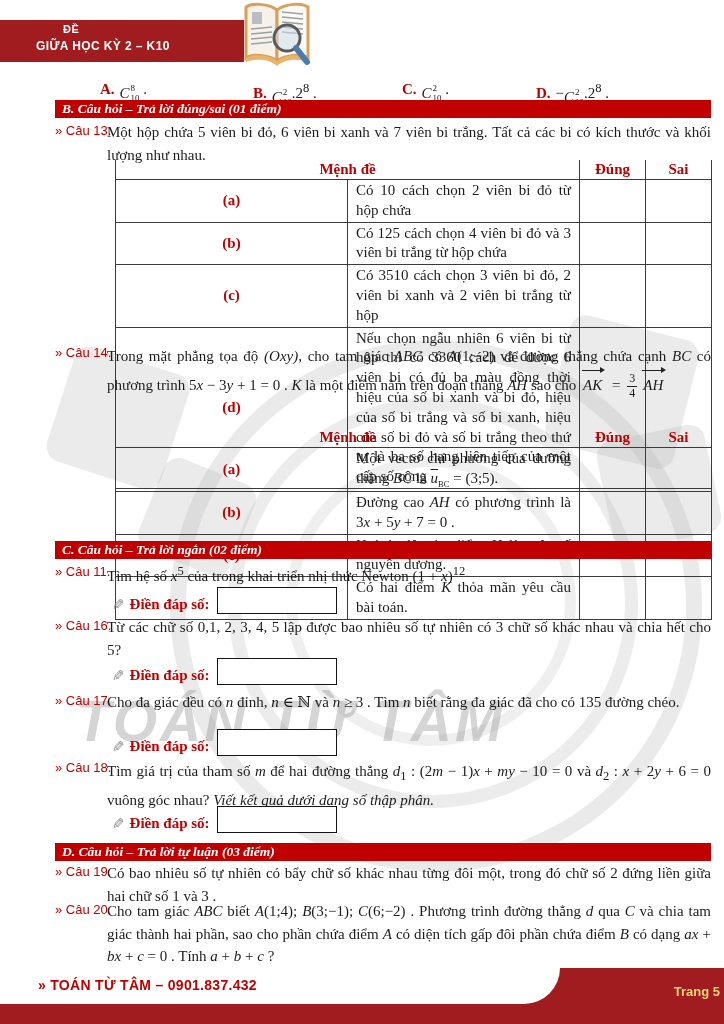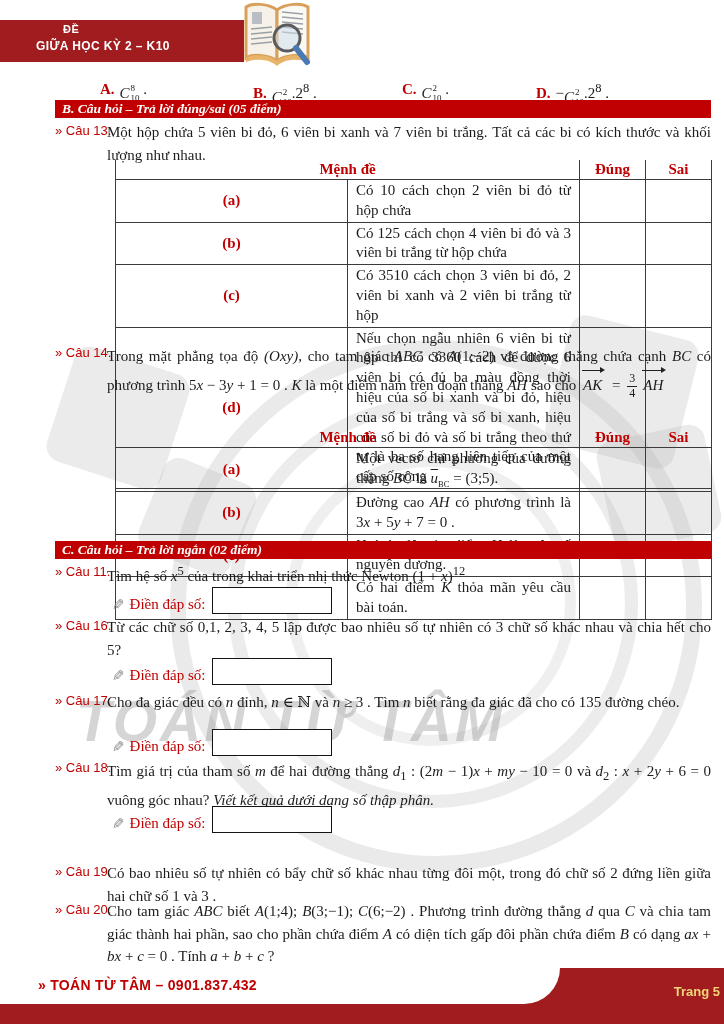--- a/index.html
+++ b/index.html
@@ -40,21 +40,21 @@
   table.tf{position:absolute;left:115px;width:597px;border-collapse:collapse;table-layout:fixed;z-index:1;}
   table.tf td{border:1px solid #3b3b3b;padding:1px 8px;font-size:15px;}
   table.tf tr:first-child td{border-top:none;}
   td.lab{width:28px;text-align:center;color:#C00000;font-weight:bold;font-size:13.5px;padding:1px 2px;}
   td.stmt{width:471px;text-align:justify;line-height:1.32;}
   td.chk{width:49px;}
   td.th{color:#C00000;font-weight:bold;text-align:center;}
   
   .ansrow{left:112px;display:flex;align-items:flex-end;}
   .pen{color:#8c8c8c;font-size:15px;margin-right:5px;transform:scaleX(-1);display:inline-block;}
-  .anslabel{color:#C00000;font-weight:normal;font-size:15px;padding-bottom:1px;}
+  .anslabel{color:#C00000;font-weight:bold;font-size:15px;padding-bottom:1px;}
   .ansbox{width:118px;height:25px;border:1.6px solid #141414;background:#fff;margin-left:7px;}
   
   .vec{position:relative;display:inline-block;font-style:italic;padding:2px 4px 0 1px;margin:0 2px;}
   .vec::before{content:'';position:absolute;left:0;top:0;right:3px;border-top:1.2px solid #222;}
   .vec::after{content:'';position:absolute;right:-2px;top:-3px;width:0;height:0;border:3px solid transparent;border-left:5px solid #222;}
   .frac{display:inline-flex;flex-direction:column;vertical-align:middle;text-align:center;
         font-size:12px;line-height:1.15;margin:0 3px;}
   .frac .num{border-bottom:1px solid #222;padding:0 2px;}
   .ol{text-decoration:overline;}
   sub.sm{font-size:8.5px;}
@@ -113,21 +113,21 @@
     <span class="opt" style="left:402px"><b>C.</b><span><span class="cb">C<span class="stk">
               <span>2</span>
               <span>10</span>
             </span></span> .</span></span>
     <span class="opt" style="left:536px"><b>D.</b><span>−<span class="cb">C<span class="stk">
               <span>2</span>
               <span>10</span>
             </span></span>.2<sup>8</sup> .</span></span>
   </div>
 
-  <div class="layer band" style="top:100px">B. Câu hỏi – Trả lời đúng/sai (05 điểm)</div>
+  <div class="layer band" style="top:100px">B. Câu hỏi – Trả lời đúng/sai (01 điểm)</div>
 
   <div class="layer q" style="top:121px">
     <span class="qlabel">» Câu 13.</span>
     <div class="qbody">Một hộp chứa 5 viên bi đỏ, 6 viên bi xanh và 7 viên bi trắng. Tất cả các bi có kích thước và khối lượng như nhau.</div>
   </div>
 
   <table class="tf" style="top:160px">
     <tbody>
         <tr>
       <td class="th" colspan="2">Mệnh đề</td>
@@ -238,20 +238,21 @@
   <div class="layer q lh-wide" style="top:758px">
     <span class="qlabel">» Câu 18.</span>
     <div class="qbody">Tìm giá trị của tham số <i>m</i> để hai đường thẳng <i>d</i><sub>1</sub> : (2<i>m</i> − 1)<i>x</i> + <i>my</i> − 10 = 0 và <i>d</i><sub>2</sub> : <i>x</i> + 2<i>y</i> + 6 = 0 vuông góc nhau? <i>Viết kết quả dưới dạng số thập phân.</i></div>
   </div>
   <div class="layer ansrow" style="top:806px">
     <span class="pen">✎</span>
     <span class="anslabel">Điền đáp số:</span>
     <div class="ansbox"></div>
   </div>
 
+  <div class="layer band" style="top:843px">D. Câu hỏi – Trả lời tự luận (03 điểm)</div>
 
   <div class="layer q" style="top:862px">
     <span class="qlabel">» Câu 19.</span>
     <div class="qbody">Có bao nhiêu số tự nhiên có bẩy chữ số khác nhau từng đôi một, trong đó chữ số 2 đứng liền giữa hai chữ số 1 và 3 .</div>
   </div>
 
   <div class="layer q" style="top:900px">
     <span class="qlabel">» Câu 20.</span>
     <div class="qbody">Cho tam giác <i>ABC</i> biết <i>A</i>(1;4); <i>B</i>(3;−1); <i>C</i>(6;−2) . Phương trình đường thẳng <i>d</i> qua <i>C</i> và chia tam giác thành hai phần, sao cho phần chứa điểm <i>A</i> có diện tích gấp đôi phần chứa điểm <i>B</i> có dạng <i>ax</i> + <i>bx</i> + <i>c</i> = 0 . Tính <i>a</i> + <i>b</i> + <i>c</i> ?</div>
   </div>

